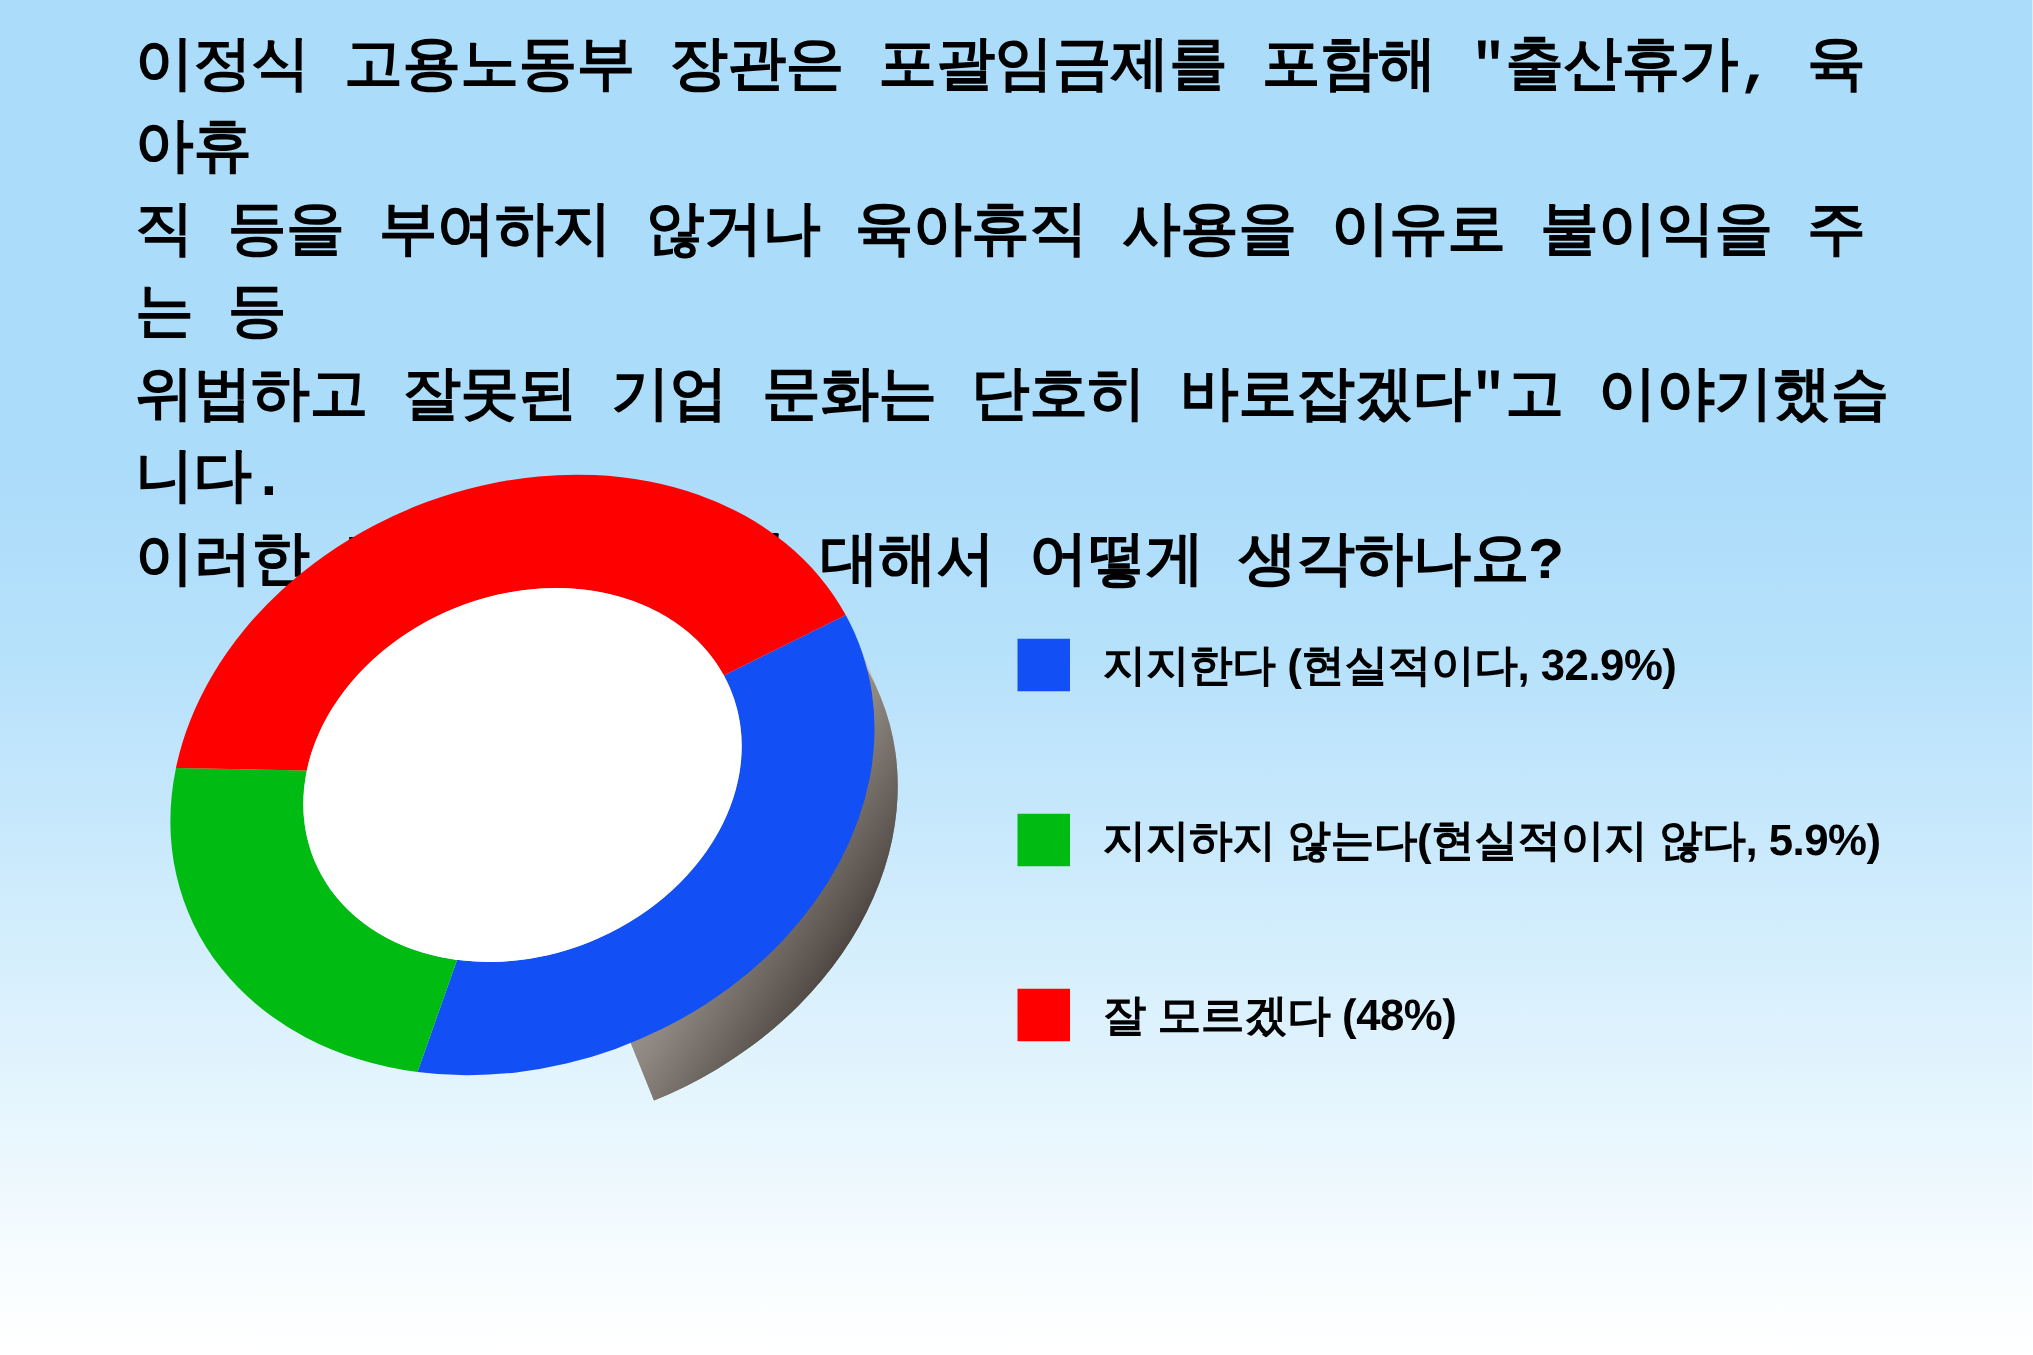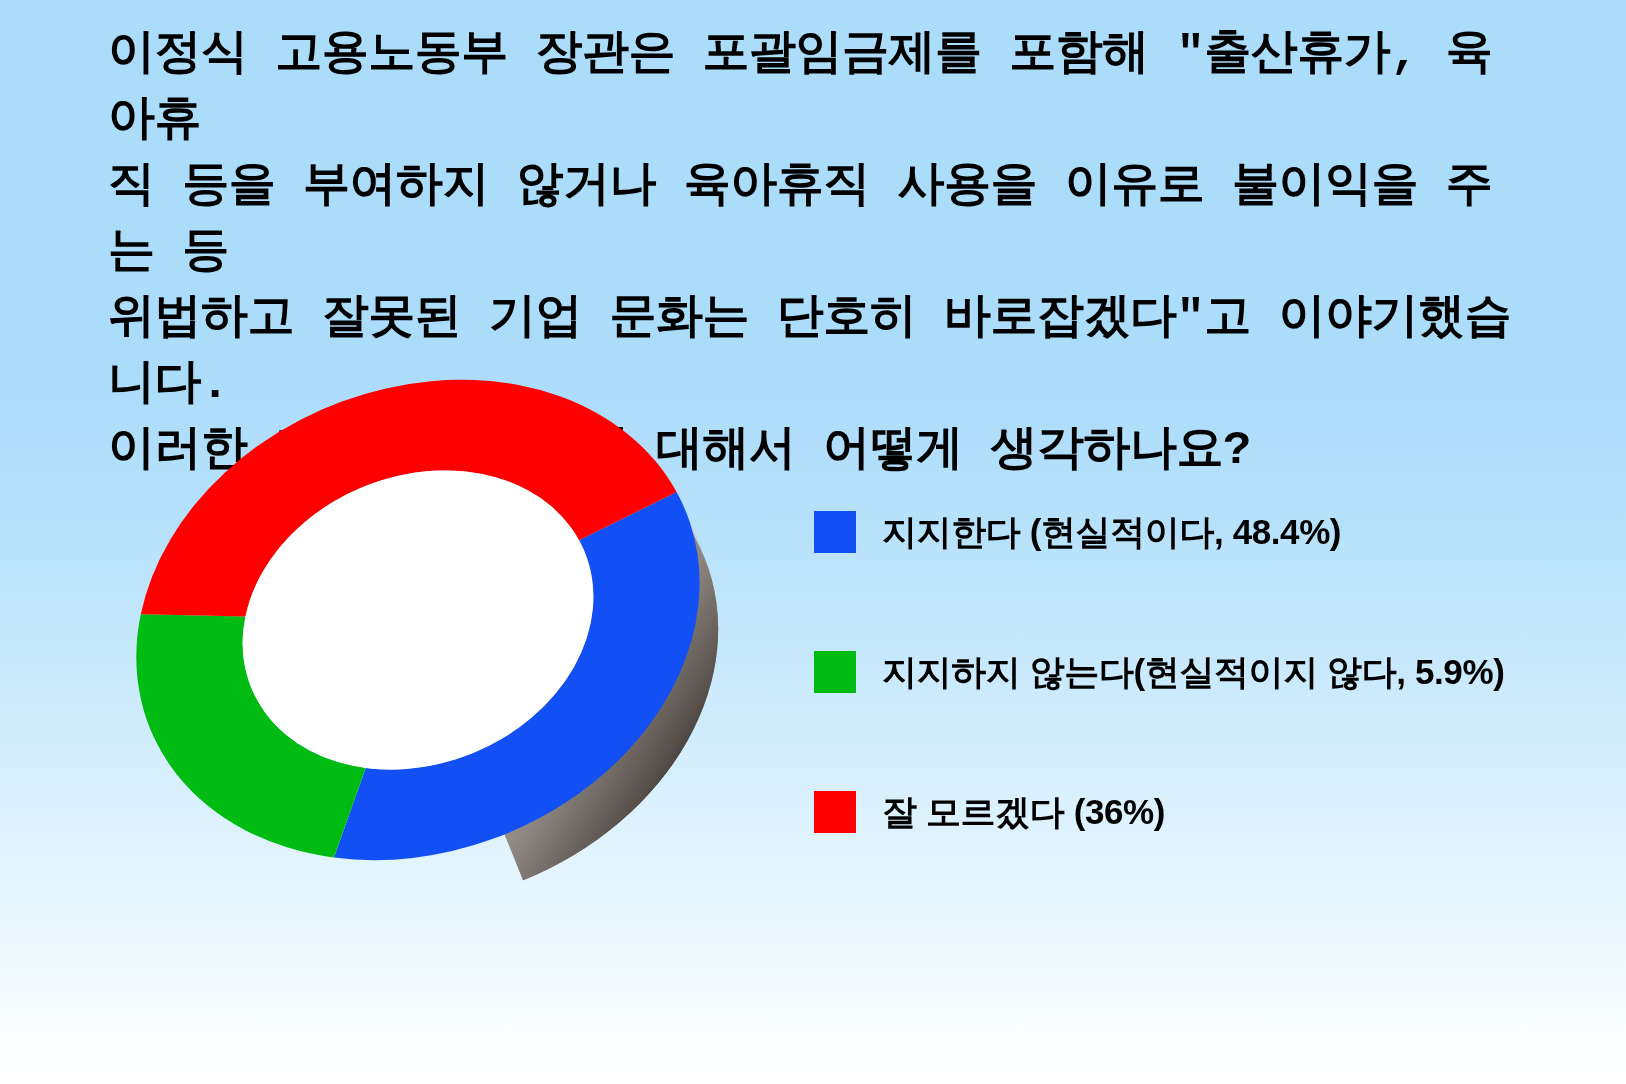--- a/index.html
+++ b/index.html
@@ -151,26 +151,26 @@
 
       <ellipse cx="0" cy="0" rx="180" ry="180" fill="#ffffff"></ellipse>
     </g>
   </svg>
 </div>
 
 <div id="chart-legend">
 
   <div class="legend-item">
     <span class="legend-swatch" style="background:#1250f5;"></span>
-    <span class="legend-label">지지한다 (현실적이다, 48.4%)</span>
+    <span class="legend-label">지지한다 (현실적이다, 32.9%)</span>
   </div>
 
   <div class="legend-item">
     <span class="legend-swatch" style="background:#00bb11;"></span>
     <span class="legend-label">지지하지 않는다(현실적이지 않다, 5.9%)</span>
   </div>
 
   <div class="legend-item">
     <span class="legend-swatch" style="background:#ff0000;"></span>
-    <span class="legend-label">잘 모르겠다 (36%)</span>
+    <span class="legend-label">잘 모르겠다 (48%)</span>
   </div>
 
 </div>
 
 </body></html>

